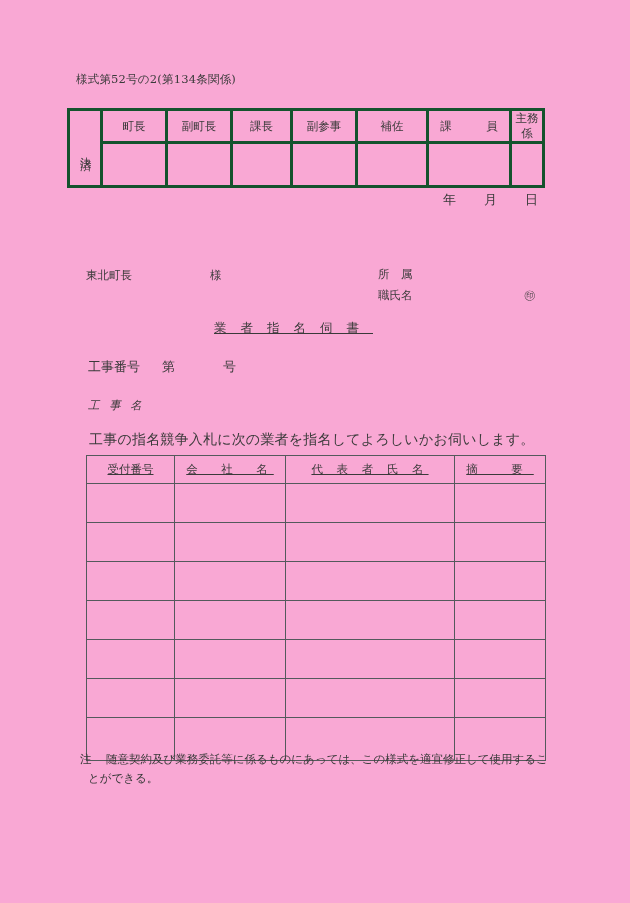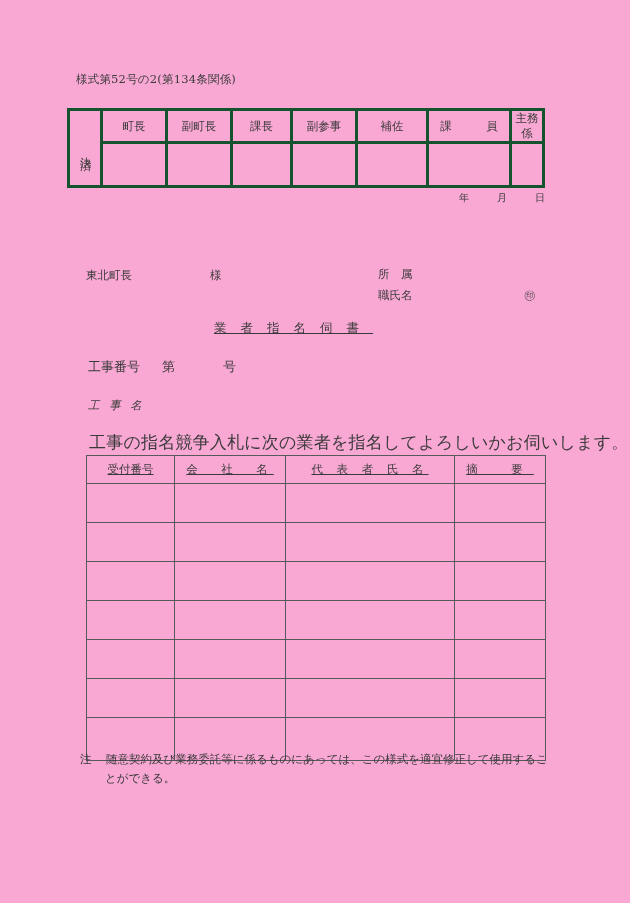--- a/index.html
+++ b/index.html
@@ -55,23 +55,23 @@
     text-orientation: upright;
     letter-spacing: 2px;
     line-height: 1;
     display: inline-block;
     font-size: 11.5px;
   }
 
   
   .date-line {
     position: absolute;
-    left: 459px;
+    left: 443px;
     top: 191px;
-    font-size: 10px;
+    font-size: 13px;
     letter-spacing: 0px;
     white-space: nowrap;
   }
   .date-line .gap { display: inline-block; width: 28px; }
 
   
   .addressee {
     position: absolute;
     left: 86px;
     top: 228px;
@@ -129,21 +129,21 @@
     letter-spacing: 3px;
     white-space: nowrap;
     font-style: italic;
   }
 
   
   .statement {
     position: absolute;
     left: 89px;
     top: 431px;
-    font-size: 17px;
+    font-size: 14px;
     letter-spacing: 0.2px;
     white-space: nowrap;
   }
 
   
   .vendor-table {
     position: absolute;
     left: 86px;
     top: 455px;
     width: 460px;
@@ -170,21 +170,21 @@
   
   .note {
     position: absolute;
     left: 80px;
     top: 750px;
     width: 476px;
     font-size: 11.5px;
     line-height: 19px;
   }
   .note .lead { display: inline-block; width: 26px; }
-  .note .cont { display: block; margin-left: 25px; }
+  .note .cont { display: block; margin-left: 8px; }
 </style>
 </head>
 <body>
 
 <div class="page">
 
   <div class="form-no">様式第52号の2(第134条関係)</div>
 
   <table class="approval-table">
     <tbody>

